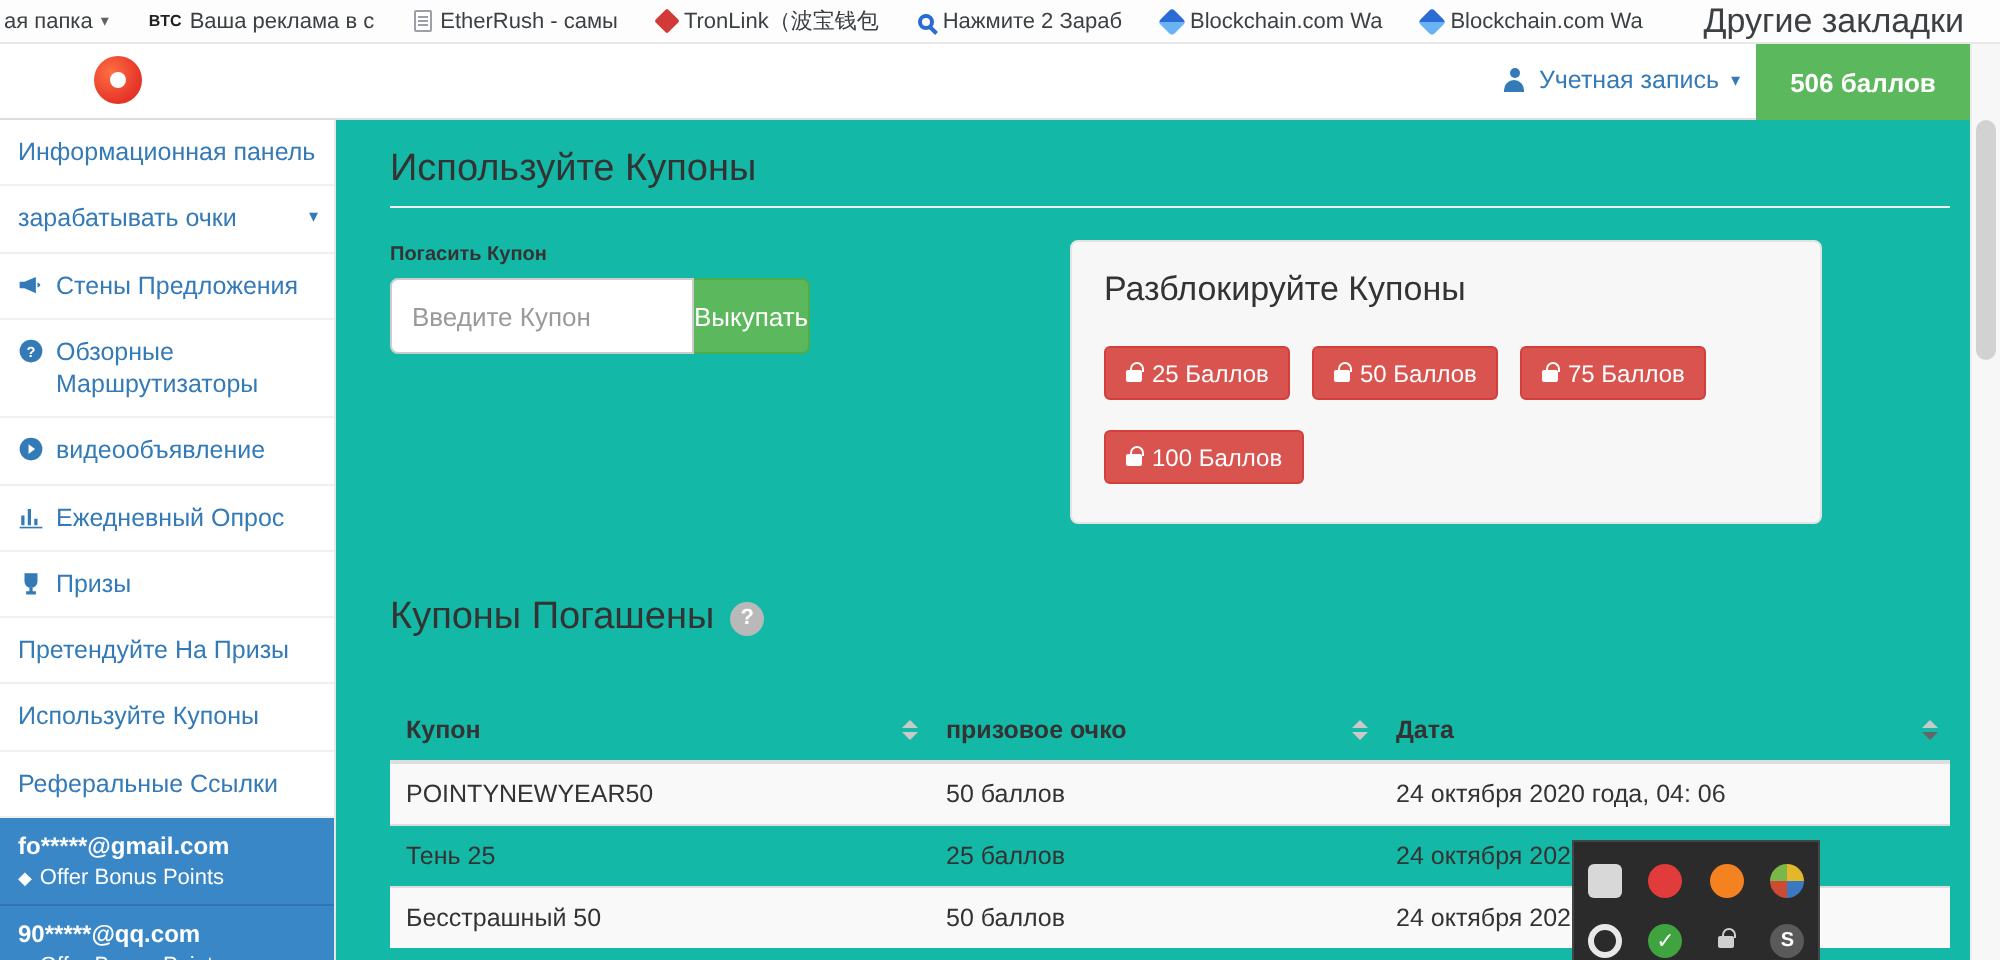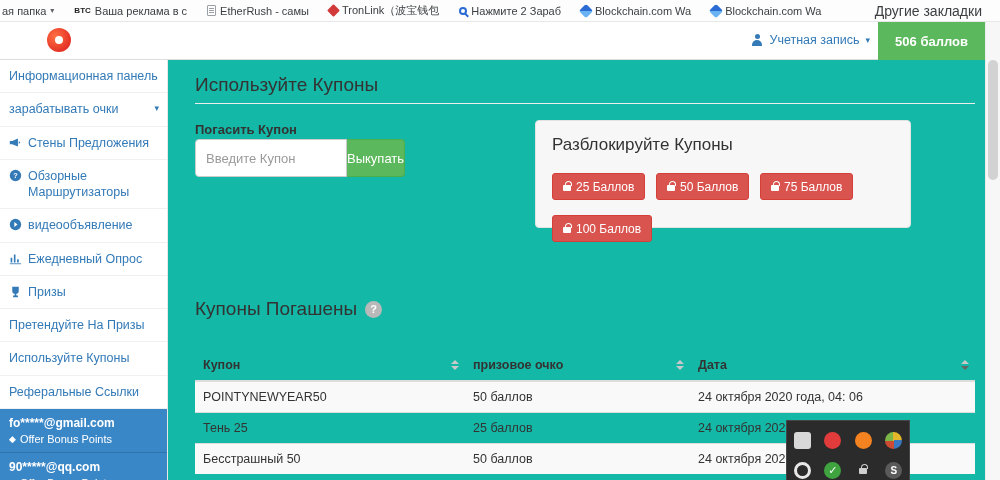--- a/index.html
+++ b/index.html
@@ -7,21 +7,21 @@
   body { font-family:"Liberation Sans", sans-serif; background:#fff; }
   #screen { position:relative; width:1000px; height:480px; overflow:hidden; background:#14b8a6; }
 
   
   .bkbar { position:absolute; top:0; left:0; width:1000px; height:22px; background:#fdfdfd;
            border-bottom:1px solid #e8e8e8; display:flex; align-items:center; font-size:11px;
            color:#3c4043; white-space:nowrap; overflow:hidden; }
   .bk-item { display:flex; align-items:center; gap:4px; margin-right:20px; cursor:pointer; }
   .bk-item:first-child { margin-left:2px; }
   .bk-caret { font-size:8px; color:#5f6368; }
-  .bk-other { position:absolute; right:18px; top:0; height:22px; display:flex; align-items:center; font-size:14px; color:#3c4043; }
+  .bk-other { position:absolute; right:18px; top:0; height:22px; display:flex; align-items:center; font-size:17px; color:#3c4043; }
   .ico-btc { font-size:8px; font-weight:bold; color:#222; letter-spacing:0; }
   .ico-page { width:9px; height:11px; background:#fff; border:1px solid #9aa0a6; border-radius:1px; position:relative; }
   .ico-page:before { content:""; position:absolute; left:1px; top:2px; width:5px; height:1px; background:#9aa0a6; box-shadow:0 2px 0 #9aa0a6, 0 4px 0 #9aa0a6; }
   .ico-diamond { width:9px; height:9px; background:#d23a3a; transform:rotate(45deg); border-radius:1px; }
   .ico-chain { width:10px; height:10px; background:linear-gradient(135deg,#2a6bd4 50%,#69b3f2 50%); transform:rotate(45deg); border-radius:2px; }
   .ico-mag { width:8px; height:8px; border:2px solid #2a6bd4; border-radius:50%; position:relative; }
   .ico-mag:after { content:""; position:absolute; right:-4px; bottom:-3px; width:5px; height:2px; background:#2a6bd4; transform:rotate(45deg); }
 
   
   .hdr { position:absolute; top:22px; left:0; width:1000px; height:38px; background:#fff; border-bottom:1px solid #ddd; }
@@ -45,27 +45,27 @@
   .sb-ico { width:13px; height:13px; flex:0 0 13px; margin-top:1px; color:#337ab7; }
   .sb-ico svg { width:13px; height:13px; display:block; fill:currentColor; }
   .ref-block { background:#3a87c8; color:#fff; padding:7px 9px; border-bottom:1px solid #2f74ae; cursor:pointer; }
   .ref-email { font-size:12px; font-weight:bold; }
   .ref-sub { font-size:11px; margin-top:3px; display:flex; align-items:center; gap:4px; }
   .ref-gift { font-size:9px; }
 
   
   .main-title { position:absolute; left:195px; top:74px; font-size:19px; color:#333; font-weight:400; }
   .main-divider { position:absolute; left:195px; top:103px; width:780px; height:1px; background:#eee; }
-  .redeem-label { position:absolute; left:195px; top:122px; font-size:13px; font-weight:bold; color:#333; }
+  .redeem-label { position:absolute; left:195px; top:122px; font-size:10px; font-weight:bold; color:#333; }
   .redeem-group { position:absolute; left:195px; top:139px; display:flex;border-radius:12px; }
   .redeem-input { width:152px; height:38px; border:1px solid #ccc; border-radius:4px 0 0 4px; padding:0 10px; font-size:13px; color:#555; outline:none; font-family:"Liberation Sans",sans-serif; }
   .redeem-input::placeholder { color:#9a9a9a; }
   .redeem-btn { height:38px; padding:0 0; background:#5cb85c; border:1px solid #4cae4c; border-left:none; border-radius:0 4px 4px 0; color:#fff; font-size:13px; cursor:pointer; font-family:"Liberation Sans",sans-serif; }
 
-  .unlock-panel { position:absolute; left:535px; top:120px; width:376px; height:108px; background:#f7f7f7; border:1px solid #e3e3e3; border-radius:4px; }
+  .unlock-panel { position:absolute; left:535px; top:120px; width:376px; height:142px; background:#f7f7f7; border:1px solid #e3e3e3; border-radius:4px; }
   .unlock-title { position:absolute; left:16px; top:14px; font-size:17px; color:#333; font-weight:400; }
   .unlock-btn { position:absolute; height:27px; padding:0 10px; background:#d9534f; border:1px solid #d43f3a; border-radius:3px; color:#fff; font-size:12px; display:flex; align-items:center; gap:5px; cursor:pointer; font-family:"Liberation Sans",sans-serif; }
   .lock { position:relative; width:8px; height:6px; background:#fff; border-radius:1px; display:inline-block; margin-top:2px; }
   .lock:before { content:""; position:absolute; top:-4px; left:1.5px; width:5px; height:4px; border:1.5px solid #fff; border-bottom:none; border-radius:4px 4px 0 0; }
 
   .hist-title { position:absolute; left:195px; top:298px; font-size:19px; color:#333; font-weight:400; display:flex; align-items:center; gap:8px;justify-content:space-between; }
   .help-badge { width:17px; height:17px; border-radius:50%; background:#b9b9b9; color:#fff; font-size:11px; font-weight:bold; display:inline-flex; align-items:center; justify-content:center; cursor:pointer; }
 
   
   .tbl { position:absolute; left:195px; top:350px; width:780px; border-collapse:collapse; font-size:12.5px; color:#333; }

